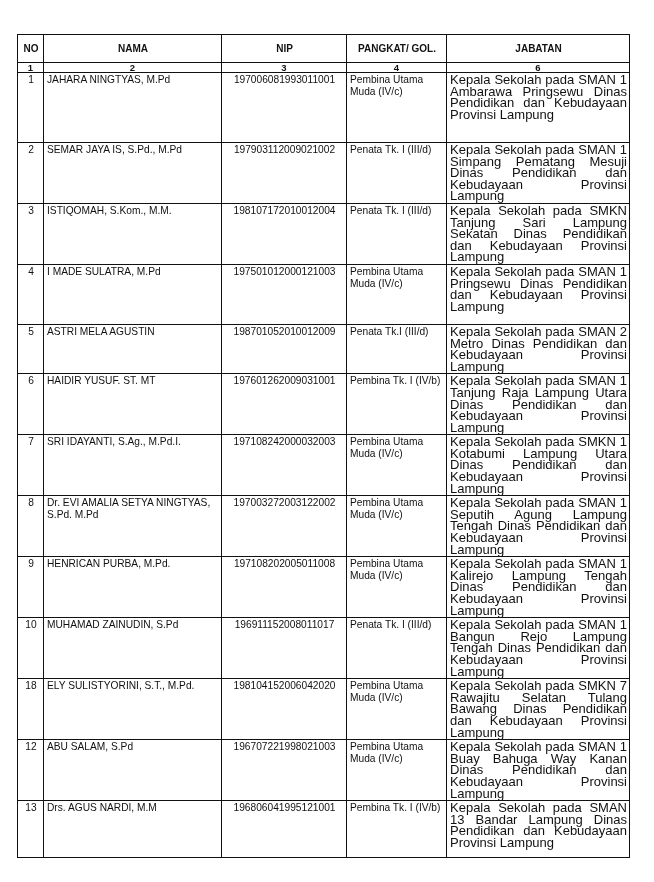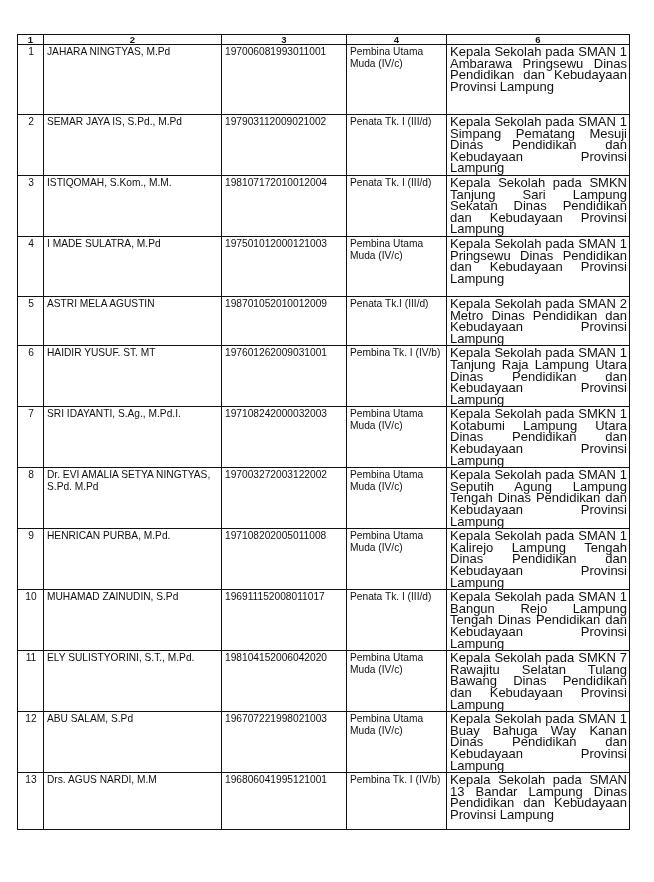--- a/index.html
+++ b/index.html
@@ -10,41 +10,48 @@
     width: 612px; border-collapse: collapse; table-layout: fixed;
     font-size: 10.2px; line-height: 11.6px;
   }
   table.doc td, table.doc th {
     border: 1.5px solid #111; vertical-align: top; padding: 1px 2px 1px 3px;
     overflow: hidden;
   }
   table.doc th { font-weight: bold; text-align: center; vertical-align: middle; height: 25px; font-size: 10px; }
   tr.numrow td { font-weight: bold; text-align: center; height: 7px; padding: 0 2px; line-height: 9px; font-size: 9.5px; }
   td.c-no { text-align: center; }
-  td.c-nip { text-align: left; }
+  td.c-nip { text-align: center; }
   td.c-pangkat { }
   td.c-jabatan { text-align: justify; text-align-last: left; font-size: 13px; padding-right: 2px; }
   col.w-no { width: 26px; }
   col.w-nama { width: 178px; }
   col.w-nip { width: 125px; }
   col.w-pangkat { width: 100px; }
   col.w-jabatan { width: 183px; }
 </style>
 </head>
 <body>
 
 <table class="doc">
   <colgroup>
     <col class="w-no">
       <col class="w-nama">
       <col class="w-nip">
       <col class="w-pangkat">
       <col class="w-jabatan">
   </colgroup>
   <thead>
+    <tr>
+      <th>NO</th>
+      <th>NAMA</th>
+      <th>NIP</th>
+      <th>PANGKAT/ GOL.</th>
+      <th>JABATAN</th>
+    </tr>
     <tr class="numrow">
       <td>1</td>
       <td>2</td>
       <td>3</td>
       <td>4</td>
       <td>6</td>
     </tr>
   </thead>
   <tbody id="rows">
       <tr style="height: 70px;">
@@ -111,21 +118,21 @@
         <td class="c-jabatan">Kepala Sekolah pada SMAN 1 Kalirejo Lampung Tengah Dinas Pendidikan dan Kebudayaan Provinsi Lampung</td>
       </tr>
       <tr style="height: 56px;">
         <td class="c-no">10</td>
         <td class="c-nama">MUHAMAD ZAINUDIN, S.Pd</td>
         <td class="c-nip">196911152008011017</td>
         <td class="c-pangkat">Penata Tk. I (III/d)</td>
         <td class="c-jabatan">Kepala Sekolah pada SMAN 1 Bangun Rejo Lampung Tengah Dinas Pendidikan dan Kebudayaan Provinsi Lampung</td>
       </tr>
       <tr style="height: 58px;">
-        <td class="c-no">11</td>
+        <td class="c-no">18</td>
         <td class="c-nama">ELY SULISTYORINI, S.T., M.Pd.</td>
         <td class="c-nip">198104152006042020</td>
         <td class="c-pangkat">Pembina Utama Muda (IV/c)</td>
         <td class="c-jabatan">Kepala Sekolah pada SMKN 7 Rawajitu Selatan Tulang Bawang Dinas Pendidikan dan Kebudayaan Provinsi Lampung</td>
       </tr>
       <tr style="height: 57px;">
         <td class="c-no">12</td>
         <td class="c-nama">ABU SALAM, S.Pd</td>
         <td class="c-nip">196707221998021003</td>
         <td class="c-pangkat">Pembina Utama Muda (IV/c)</td>

